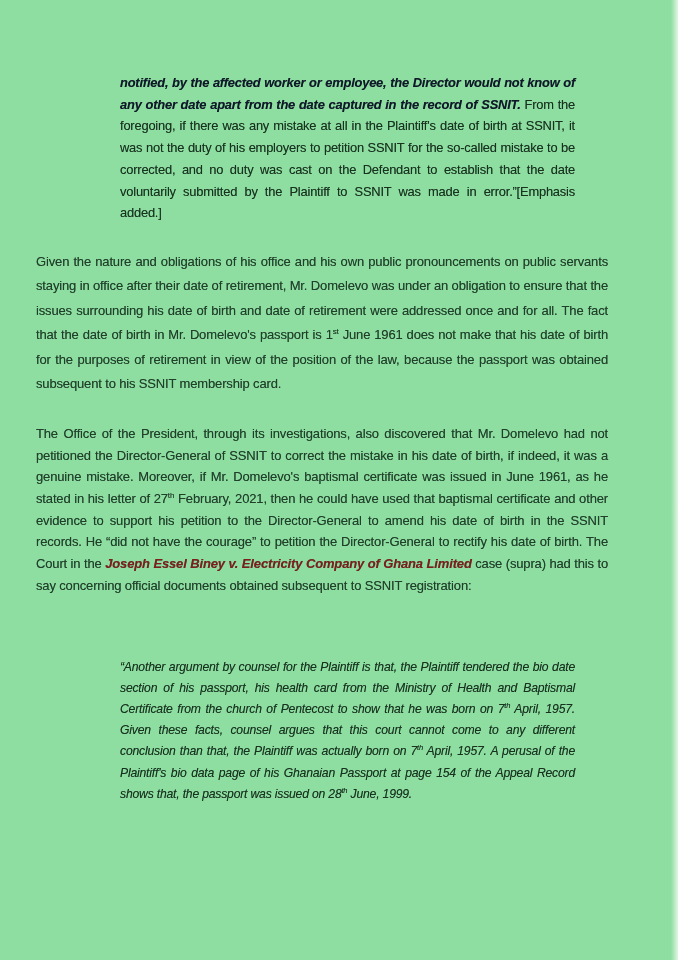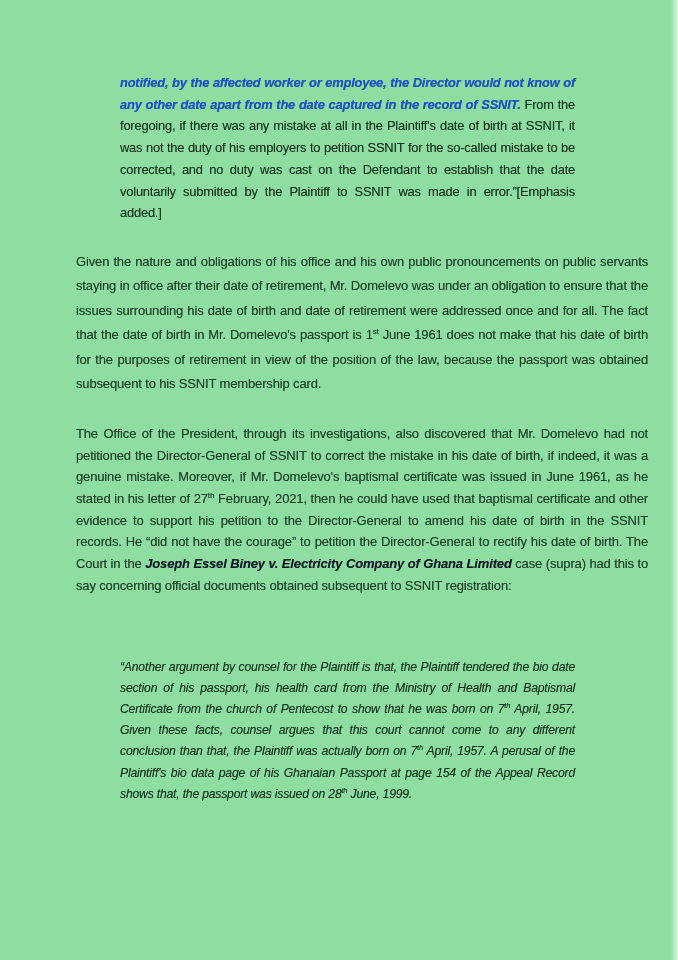--- a/index.html
+++ b/index.html
@@ -36,47 +36,47 @@
   }
   .quote-1 {
     font-size: 12.9px;
     line-height: 21.7px;
     letter-spacing: -0.2px;
     color: #17321f;
   }
   .bold-italic {
     font-weight: 700;
     font-style: italic;
-    color: #1d4ed8;
+    color: #0f172a;
   }
   .italic {
   }
   .plain-note {
     font-style: normal;
   }
   .body-para {
     width: 572px;
-    margin-left: 76px;
+    margin-left: 36px;
     text-align: justify;
     font-size: 13px;
     letter-spacing: -0.15px;
     color: #20402b;
   }
   .para-1 {
     margin-top: 26px;
     line-height: 24.5px;
   }
   .para-2 {
     margin-top: 26px;
     line-height: 21.7px;
   }
   .case-name {
     font-weight: 700;
     font-style: italic;
-    color: #0f172a;
+    color: #7f1d1d;
   }
   .quote-2 {
     margin-top: 60px;
     font-size: 12.2px;
     line-height: 21.2px;
     letter-spacing: -0.2px;
     font-style: italic;
     color: #17321f;
   }
   sup {

